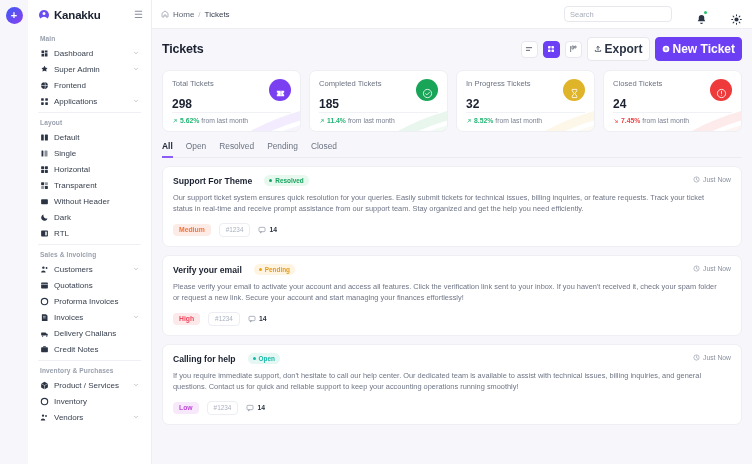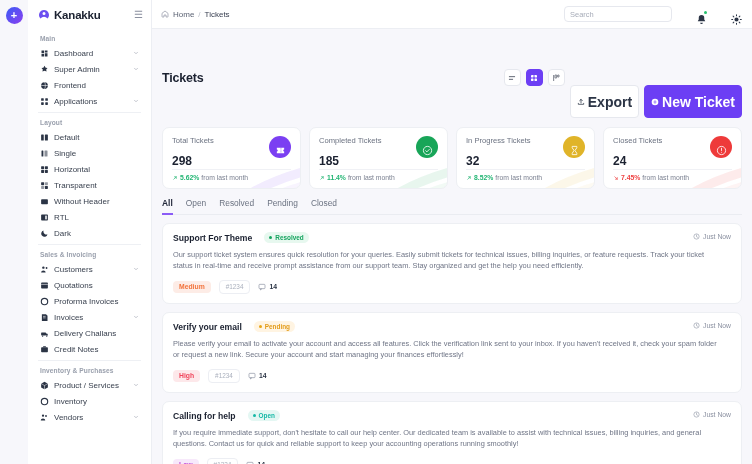--- a/index.html
+++ b/index.html
@@ -88,23 +88,23 @@
   .page { flex:1; padding: 8px 10px 0 10px; overflow:hidden; position:relative; }
   .page-head { display:flex; align-items:center; justify-content:space-between; margin-bottom: 9px; }
   .page-title { font-size: 12.5px; font-weight: 700; color:#1b2130; letter-spacing:-.2px;}
   .actions { display:flex; align-items:center; gap: 5px; }
   .sq-btn {
     width: 17px; height: 17px; border:1px solid #e6e8ee; border-radius:4px; background:#fff;
     display:flex; align-items:center; justify-content:center; cursor:pointer; color:#3a4152;
   }
   .sq-btn.active { background:#6c3ef4; border-color:#6c3ef4; color:#fff; }
   .pill-btn {
-    height: 33px; border:1px solid #e6e8ee; border-radius:4px; background:#fff;
+    height: 24px; border:1px solid #e6e8ee; border-radius:4px; background:#fff;
     display:flex; align-items:center; gap:3px; padding: 0 6px; cursor:pointer;
-    font-size:14px; font-weight:700; color:#2b3445;margin-top:48px;
+    font-size:12px; font-weight:700; color:#2b3445;
   }
   .pill-btn.primary { background:#6c3ef4; border-color:#6c3ef4; color:#fff; }
 
   
   .stats { display:flex; gap: 8px; margin-bottom: 9px; }
   .stat {
     flex:1; height: 62px; background:#fff; border:1px solid #edeff3; border-radius:7px;
     padding: 8px 9px 0 9px; position:relative; overflow:hidden;
   }
   .stat .swoosh { position:absolute; right:-18px; bottom:-40px; width: 110px; height: 90px; opacity:.55;}
@@ -261,30 +261,30 @@
           <span class="nav-label">Transparent</span>
         </div>
         <div class="nav-item">
           <svg class="nav-ico" viewBox="0 0 24 24" fill="currentColor">
             <rect x="3" y="6" width="18" height="13" rx="2"></rect>
           </svg>
           <span class="nav-label">Without Header</span>
         </div>
         <div class="nav-item">
           <svg class="nav-ico" viewBox="0 0 24 24" fill="currentColor">
+            <path d="M20 14.5A8.5 8.5 0 019.5 4 8.5 8.5 0 1020 14.5z"></path>
+          </svg>
+          <span class="nav-label">Dark</span>
+        </div>
+        <div class="nav-item">
+          <svg class="nav-ico" viewBox="0 0 24 24" fill="currentColor">
             <rect x="3" y="4" width="18" height="16" rx="2"></rect>
             <rect x="14" y="7" width="4" height="10" fill="#fff"></rect>
           </svg>
           <span class="nav-label">RTL</span>
-        </div>
-        <div class="nav-item">
-          <svg class="nav-ico" viewBox="0 0 24 24" fill="currentColor">
-            <path d="M20 14.5A8.5 8.5 0 019.5 4 8.5 8.5 0 1020 14.5z"></path>
-          </svg>
-          <span class="nav-label">Dark</span>
         </div>
         <div class="nav-sep"></div>
         <div class="nav-group">Sales &amp; Invoicing</div>
         <div class="nav-item">
           <svg class="nav-ico" viewBox="0 0 24 24" fill="currentColor">
             <circle cx="9" cy="7" r="3.2"></circle>
             <path d="M3 20c0-3.4 2.7-5.6 6-5.6s6 2.2 6 5.6z"></path>
             <circle cx="17.5" cy="8" r="2.4"></circle>
           </svg>
           <span class="nav-label">Customers</span>

